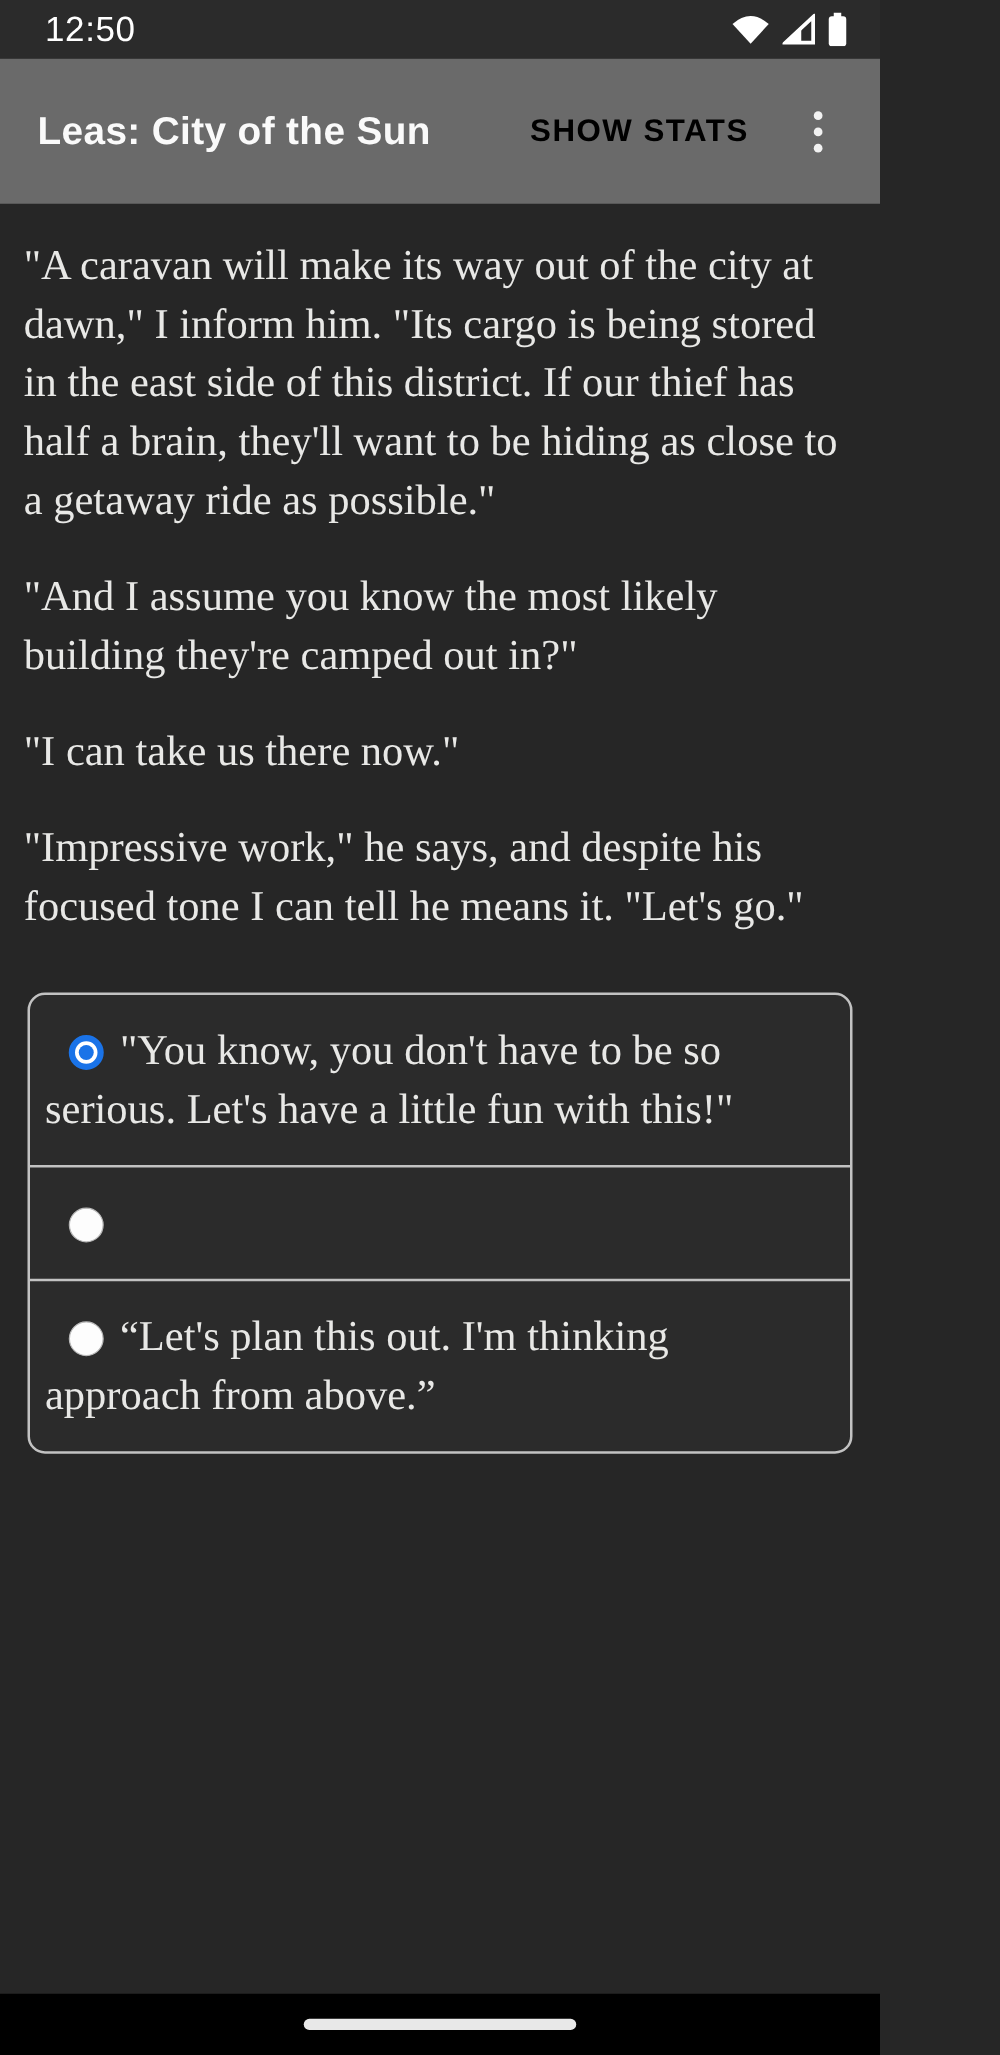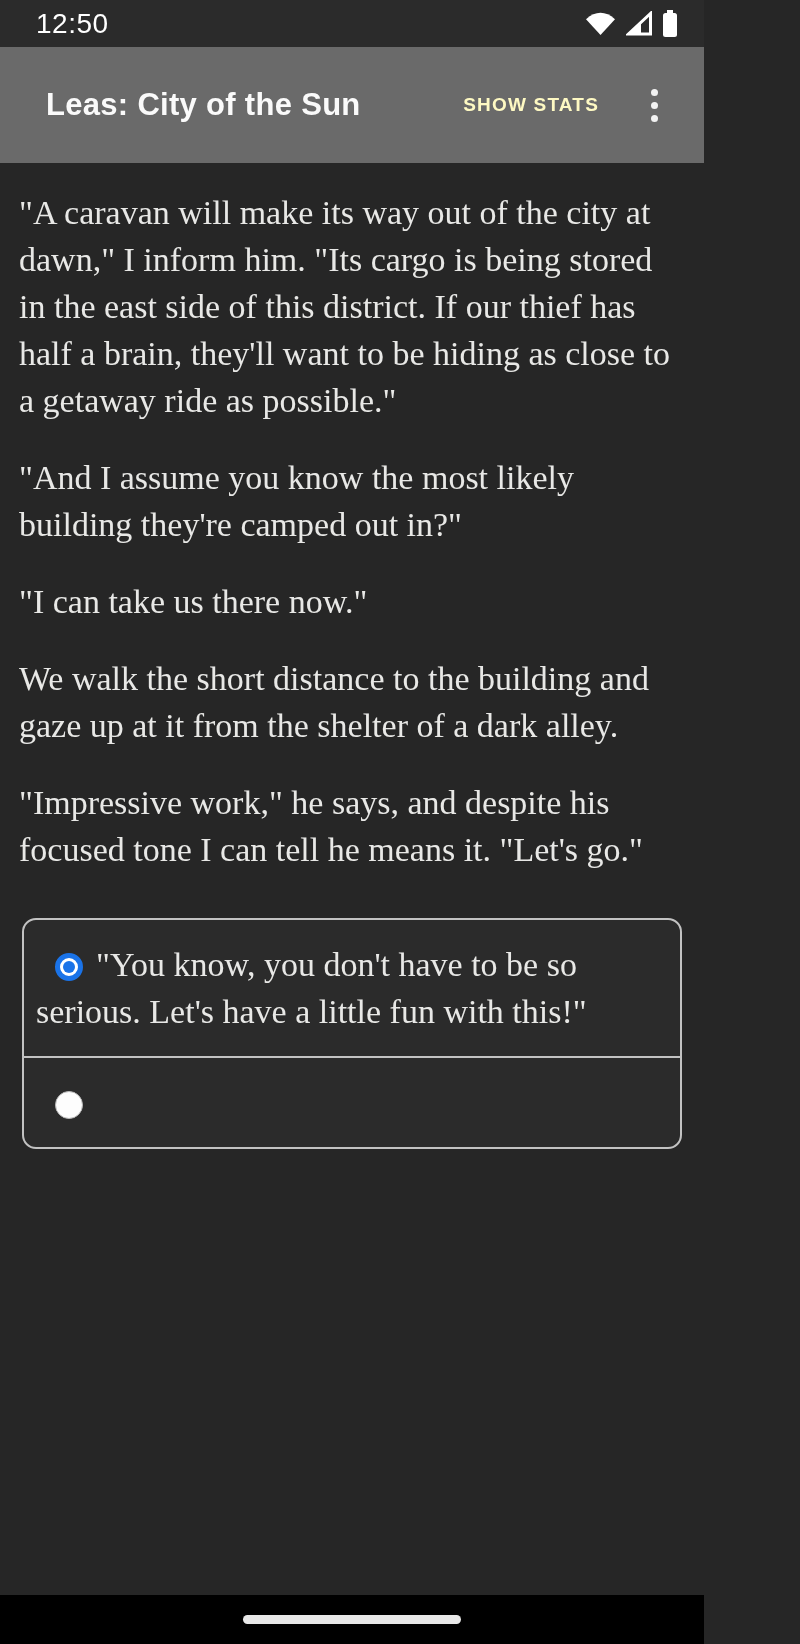--- a/index.html
+++ b/index.html
@@ -20,26 +20,26 @@
   .status-icons { display:flex; align-items:center; gap:10px; }
   .status-icons svg { display:block; }
 
   
   .app-bar {
     flex:none; height:116px; background:#6a6a6a;
     display:flex; align-items:center;
     padding:0 42px 0 30px; box-sizing:border-box;
   }
   .app-title {
-    color:#fafafa; font-size:31px; font-weight:bold; margin:16px; flex:1;
+    color:#fafafa; font-size:31px; font-weight:bold; margin:0; flex:1;
     letter-spacing:0.3px; white-space:nowrap;
   }
   .show-stats {
     background:none; border:none; cursor:pointer;
-    color:#fef9c3; font-size:19px; font-weight:700; letter-spacing:1.2px;
+    color:#000000; font-size:25px; font-weight:700; letter-spacing:1.2px;
     font-family:"Liberation Sans", sans-serif; padding:10px 0; white-space:nowrap;
   }
   .kebab {
     background:none; border:none; cursor:pointer; margin-left:48px;
     display:flex; flex-direction:column; align-items:center; gap:6px; padding:6px 4px;
   }
   .kebab .dot { width:7px; height:7px; border-radius:50%; background:#f2f2f2; }
 
   
   .content {
@@ -117,29 +117,31 @@
       <span class="dot"></span>
       <span class="dot"></span>
       <span class="dot"></span>
     </button>
   </header>
 
   <main class="content">
     <p>"A caravan will make its way out of the city at dawn," I inform him. "Its cargo is being stored in the east side of this district. If our thief has half a brain, they'll want to be hiding as close to a getaway ride as possible."</p>
     <p>"And I assume you know the most likely building they're camped out in?"</p>
     <p>"I can take us there now."</p>
-    <p>We walk the short distance to the building and gaze up at it from the shelter of a dark alley.</p>
     <p>"Impressive work," he says, and despite his focused tone I can tell he means it. "Let's go."</p>
 
     <div class="choices" role="radiogroup">
       <label class="choice selected" role="radio" aria-checked="true">
         <span class="radio"></span><span class="choice-text">"You know, you don't have to be so serious. Let's have a little fun with this!"</span>
       </label>
       <label class="choice" role="radio" aria-checked="false">
         <span class="radio"></span>
+      </label>
+      <label class="choice" role="radio" aria-checked="false">
+        <span class="radio"></span><span class="choice-text">“Let's plan this out. I'm thinking approach from above.”</span>
       </label>
     </div>
   </main>
 
   <footer class="nav-bar">
     <div class="home-pill"></div>
   </footer>
 
 </div>
 

